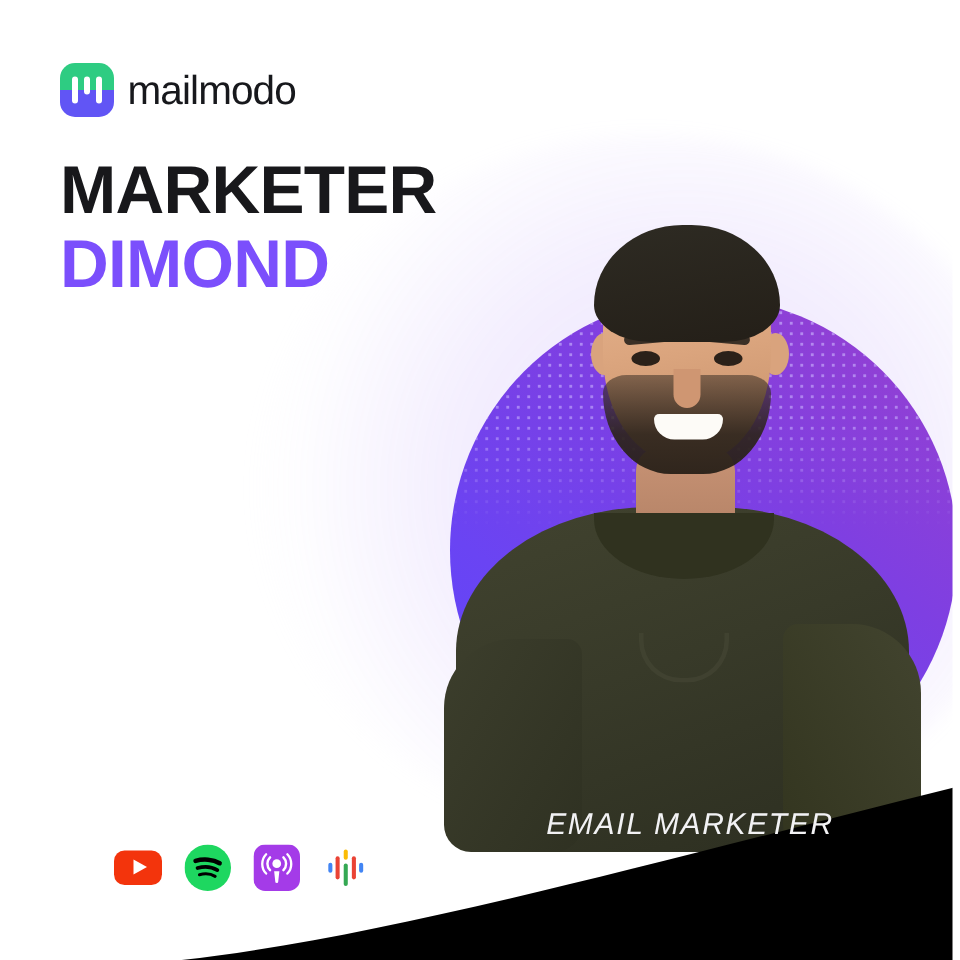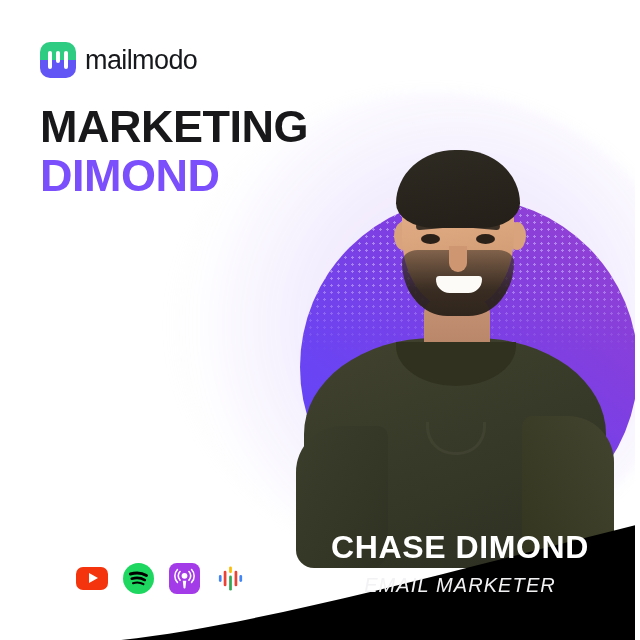--- a/index.html
+++ b/index.html
@@ -357,26 +357,25 @@
   <div class="logo">
     <span class="logo-mark">
       <i class="bar b1"></i>
         <i class="bar b2"></i>
         <i class="bar b3"></i>
     </span>
     <span class="logo-word">mailmodo</span>
   </div>
 
   <div class="headline">
-    <span class="line hl-dark">MARKETING</span>
+    <span class="line hl-dark">MARKETER</span>
     <span class="line hl-accent">DIMOND</span>
   </div>
 
   <div class="speaker">
-    <p class="speaker-name">CHASE DIMOND</p>
     <p class="speaker-role">EMAIL MARKETER</p>
   </div>
 
   <div class="socials">
 
     <span class="social">
       <span class="yt-shape">
           <span class="yt-tri"></span>
         </span>
     </span>

